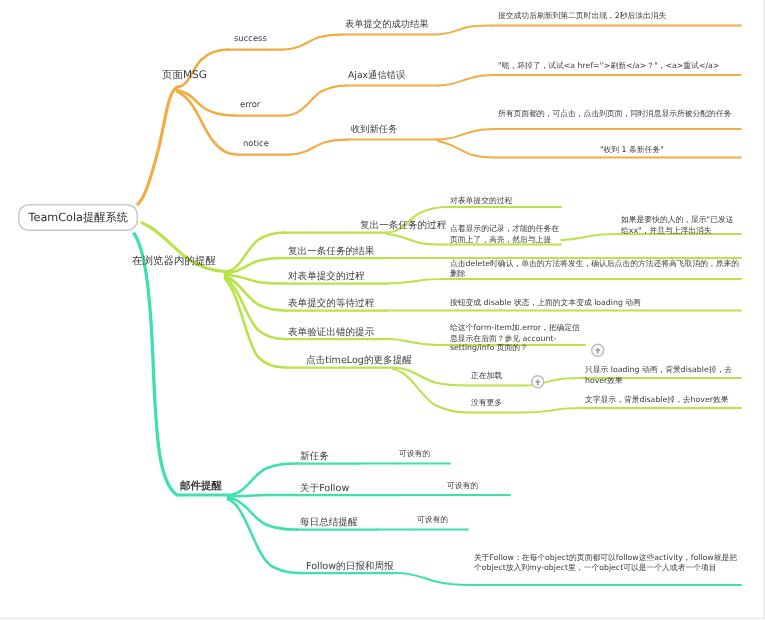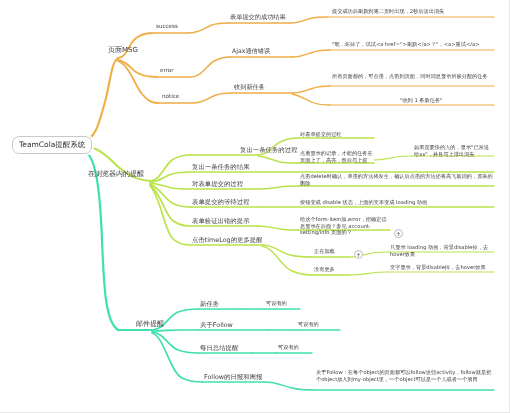--- a/index.html
+++ b/index.html
@@ -204,39 +204,39 @@
   <div class="node lbl tiny" style="left:332px; top:73px; width:160px;">所有页面都的，可点击，点击到页面，同时消息显示所被分配的任务</div>
   <div class="node lbl tiny" style="left:400px; top:97px; width:92px;">"收到 1 条新任务"</div>
 
   <div class="node lbl lvl1" style="left:88px; top:170px;">在浏览器内的提醒</div>
 
   <div class="node lbl lvl2" style="left:192px; top:146px;margin-left:48px;">复出一条任务的过程</div>
   <div class="node lbl lvl2" style="left:192px; top:163px;">复出一条任务的结果</div>
   <div class="node lbl lvl2" style="left:192px; top:180px;">对表单提交的过程</div>
   <div class="node lbl lvl2" style="left:192px; top:198px;text-align:right;">表单提交的等待过程</div>
   <div class="node lbl lvl2" style="left:192px; top:217px;">表单验证出错的提示</div>
-  <div class="node lbl lvl2" style="left:192px; top:236px;text-align:right;">点击timeLog的更多提醒</div>
+  <div class="node lbl lvl2" style="left:204px; top:236px;text-align:right;">点击timeLog的更多提醒</div>
 
   <div class="node lbl tiny" style="left:300px; top:131px; width:74px;">对表单提交的过程</div>
   <div class="node lbl tiny" style="left:300px; top:150px; width:74px;">点着显示的记录，才能的任务在页面上了，高亮，然后与上提</div>
   <div class="node lbl tiny" style="left:414px; top:144px; width:80px;">如果是要快的人的，显示"已发送给xx"，并且与上浮出消失</div>
 
   <div class="node lbl tiny" style="left:300px; top:173px; width:194px;">点击delete时确认，单击的方法将发生，确认后点击的方法还将高飞取消的，原来的删除</div>
   <div class="node lbl tiny" style="left:300px; top:199px; width:194px;">按钮变成 disable 状态，上面的文本变成 loading 动画</div>
   <div class="node lbl tiny" style="left:300px; top:216px; width:90px;">给这个form-item加.error，把确定信息显示在后面？参见 account-setting/info 页面的？</div>
 
   <div class="node lbl tiny" style="left:314px; top:248px;">正在加载</div>
   <div class="node lbl tiny" style="left:314px; top:266px;">没有更多</div>
   <div class="node lbl tiny" style="left:390px; top:244px; width:104px;">只显示 loading 动画，背景disable掉，去hover效果</div>
   <div class="node lbl tiny" style="left:390px; top:264px; width:104px;">文字显示，背景disable掉，去hover效果</div>
 
   <div class="expand" style="left:394px; top:229px;"></div>
   <div class="expand" style="left:354px; top:250px;"></div>
 
-  <div class="node lbl lvl1" style="left:136px; top:320px;">邮件提醒</div>
+  <div class="node lbl lvl1" style="left:120px; top:320px;font-weight:bold;">邮件提醒</div>
 
   <div class="node lbl lvl2" style="left:200px; top:300px;">新任务</div>
   <div class="node lbl lvl2" style="left:200px; top:321px;">关于Follow</div>
   <div class="node lbl lvl2" style="left:200px; top:344px;">每日总结提醒</div>
   <div class="node lbl lvl2" style="left:204px; top:373px;text-align:center;">Follow的日报和周报</div>
 
   <div class="node lbl tiny" style="left:266px; top:300px;">可设有的</div>
   <div class="node lbl tiny" style="left:298px; top:321px;">可设有的</div>
   <div class="node lbl tiny" style="left:278px; top:344px;">可设有的</div>
   <div class="node lbl tiny" style="left:316px; top:369px; width:178px;">关于Follow：在每个object的页面都可以follow这些activity，follow就是把个object放入到my-object里，一个object可以是一个人或者一个项目</div>

